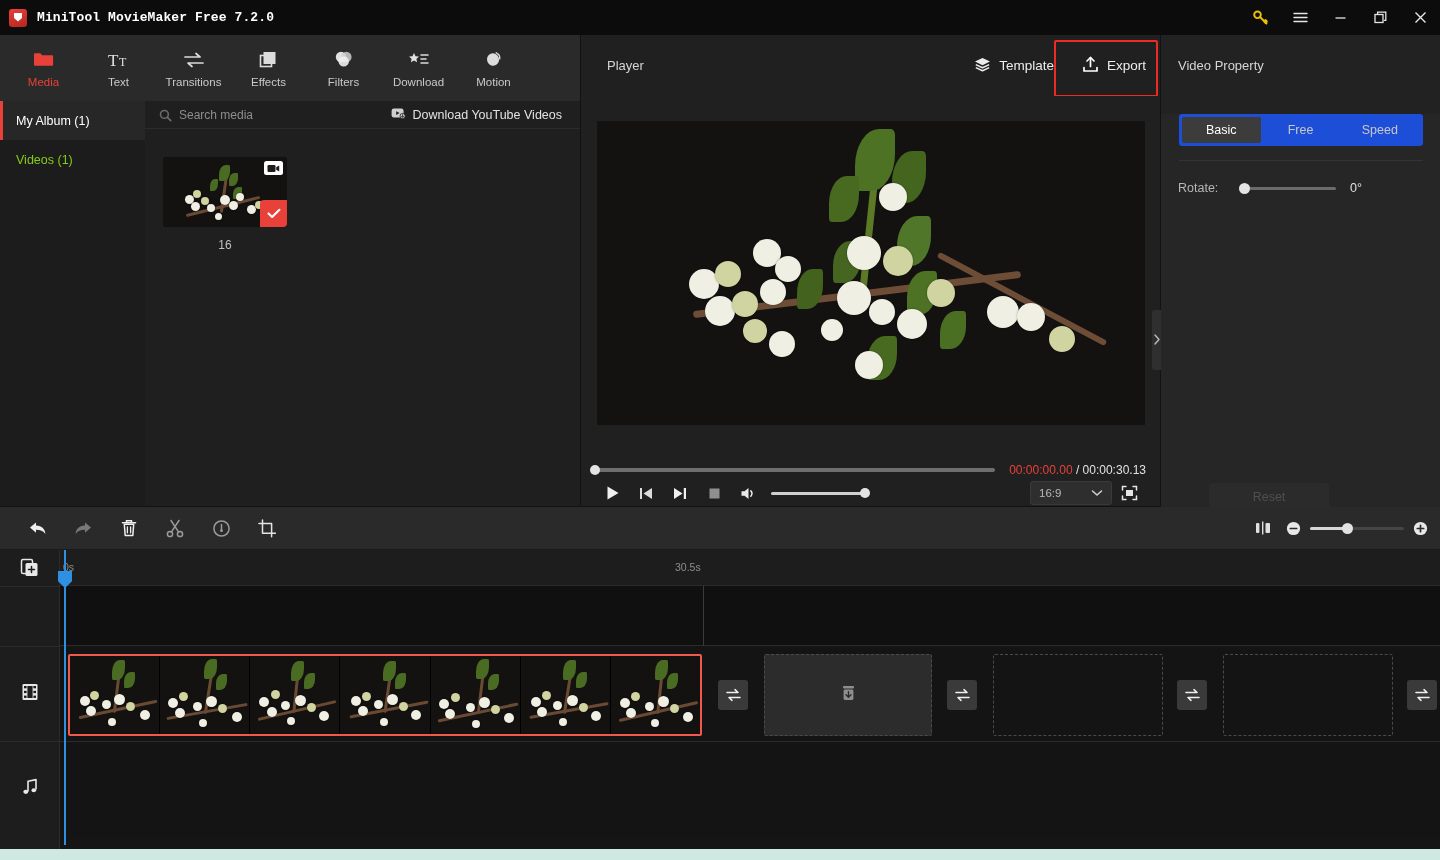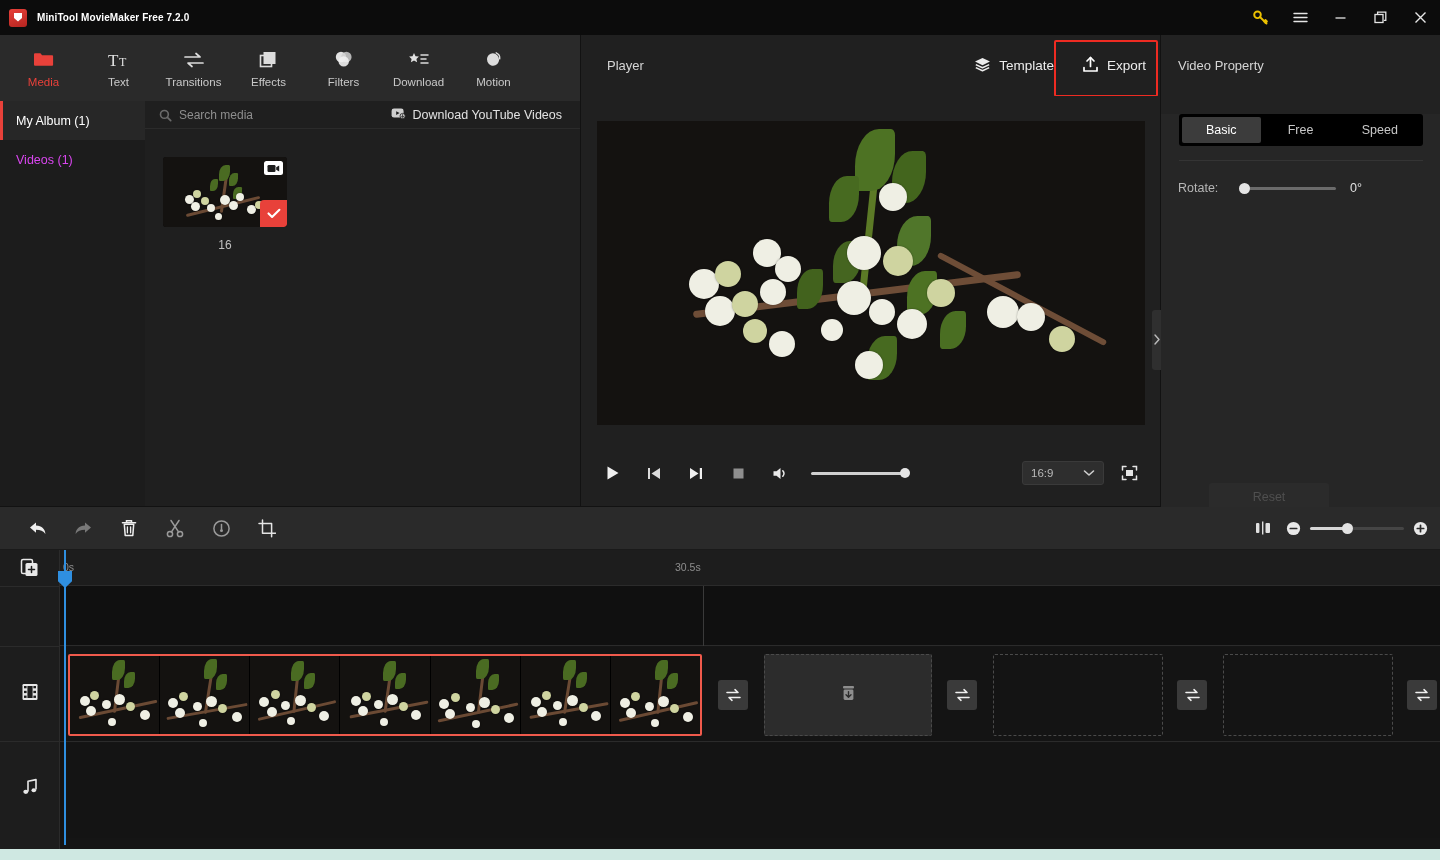--- a/index.html
+++ b/index.html
@@ -22,21 +22,21 @@
     width: 18px; height: 18px; margin-left: 9px; border-radius: 3px;
     background: linear-gradient(160deg,#e8413a,#b5241f);
     display: flex; align-items: center; justify-content: center;
     font-size: 11px; color: #fff; font-weight: bold; position: relative;
   }
   .logo:after {
     content:""; position:absolute; width:8px; height:9px; background:#fff;
     clip-path: polygon(0 0,100% 0,100% 60%,50% 100%,0 60%);
     top:4px; left:5px;
   }
-  .apptitle { margin-left: 10px; font-size: 10px; color: #fff; font-weight: bold; letter-spacing: .1px; }
+  .apptitle { margin-left: 10px; font-size: 13px; color: #fff; font-weight: bold; letter-spacing: .1px; font-family: Liberation Mono, monospace; }
   .tb-right { margin-left: auto; display: flex; align-items: center; height: 35px; }
   .tb-btn {
     width: 40px; height: 35px; display: flex; align-items: center; justify-content: center;
     cursor: default;
   }
   .tb-btn svg { display:block; }
 
   
   .topnav {
     position: absolute; left: 0; top: 35px; width: 580px; height: 66px;
@@ -51,21 +51,21 @@
   .nav-ico { height: 22px; display:flex; align-items:center; justify-content:center; }
 
   
   .media-wrap {
     position: absolute; left: 0; top: 101px; width: 580px; height: 405px;
     background: #1c1c1c; display: flex;
   }
   .album-list { width: 145px; height: 405px; background: #1c1c1c; padding-top: 0; }
   .album-item {
     height: 39px; display: flex; align-items: center; padding-left: 16px;
-    font-size: 12.5px; color: #d946ef; position: relative; cursor: default;
+    font-size: 12.5px; color: #84cc16; position: relative; cursor: default;
   }
   .album-item.active { background: #272727; color: #fff; }
   .album-item.active:before {
     content:""; position: absolute; left: 0; top: 0; width: 3px; height: 39px; background: #e8413a;
   }
   .media-main { flex: 1; height: 405px; background: #1f1f1f; position: relative; }
   .searchbar {
     height: 28px; display: flex; align-items: center; padding: 0 18px 0 14px;
     background: #1f1f1f; border-bottom: 1px solid #2b2b2b;
   }
@@ -117,39 +117,39 @@
   .video {
     width: 548px; height: 304px; background: #161311; position: relative; overflow: hidden;
   }
   .ctrls { position: absolute; left: 0; top: 425px; width: 579px; height: 46px; }
   .seek-row { display: flex; align-items: center; padding: 0 14px; height: 20px; }
   .seek-track { position: relative; flex: 1; height: 4px; background: #6e6e6e; border-radius: 2px; margin-right: 14px; }
   .seek-knob { position: absolute; left: -5px; top: -3px; width: 10px; height: 10px; background: #e4e4e4; border-radius: 50%; }
   .tc { font-size: 12px; white-space: nowrap; }
   .tc .cur { color: #e8413a; }
   .tc .tot { color: #e2e2e2; }
-  .btn-row { display: flex; align-items: center; height: 26px; padding: 0 14px; gap: 8px; }
+  .btn-row { display: flex; align-items: center; height: 26px; padding: 0 14px; gap: 0; }
   .cbtn { width: 34px; height: 26px; display: flex; align-items: center; justify-content: center; cursor: default; }
   .vol-track { width: 94px; height: 3px; background: #d0d0d0; border-radius: 2px; position: relative; margin-left: 6px; }
   .vol-knob { position: absolute; right: -5px; top: -3.5px; width: 10px; height: 10px; background: #e4e4e4; border-radius: 50%; }
   .ratio-sel {
     margin-left: auto; width: 82px; height: 24px; background: #2e2e2e; border: 1px solid #3a3a3a;
     border-radius: 3px; display: flex; align-items: center; padding: 0 8px; font-size: 11.5px; color: #b9b9b9;
     cursor: default;
   }
   .ratio-sel .cv { margin-left: auto; }
 
   
   .prop {
     position: absolute; left: 1161px; top: 35px; width: 279px; height: 471px; background: #222222;
   }
   .prop-head { height: 61px; display: flex; align-items: center; padding-left: 17px; font-size: 13px; color: #d5d5d5; }
   .prop-body { position: relative; height: 410px; background: #262626; }
   .tabs {
-    margin: 18px auto 0; width: 244px; height: 32px; background: #000000; border-radius: 3px;
+    margin: 18px auto 0; width: 244px; height: 32px; background: #1d4ed8; border-radius: 3px;
     display: flex; align-items: center; padding: 3px;
   }
   .tab {
     flex: 1; height: 26px; display: flex; align-items: center; justify-content: center;
     font-size: 12.5px; color: #c8c8c8; border-radius: 2px; cursor: default;
   }
   .tab.active { background: #3c3c3c; color: #fff; }
   .divider { width: 244px; height: 1px; background: #343434; margin: 14px auto 0; }
   .prow { display: flex; align-items: center; padding-left: 17px; margin-top: 20px; }
   .plabel { width: 66px; font-size: 12.5px; color: #b6b6b6; }
@@ -462,20 +462,30 @@
           <div class="bud" style="left:390px;top:175px;width:32px;height:32px;"></div>
           <div class="bud" style="left:420px;top:182px;width:28px;height:28px;"></div>
           <div class="bud g" style="left:452px;top:205px;width:26px;height:26px;"></div>
           <div class="bud" style="left:258px;top:230px;width:28px;height:28px;"></div>
           <div class="bud" style="left:224px;top:198px;width:22px;height:22px;"></div>
         </div>
       </div>
     </div>
 
     <div class="ctrls">
+      <div class="seek-row">
+        <div class="seek-track">
+          <div class="seek-knob"></div>
+        </div>
+        <div class="tc">
+          <span class="cur">00:00:00.00</span>
+          <span class="tot">/</span>
+          <span class="tot">00:00:30.13</span>
+        </div>
+      </div>
       <div class="btn-row">
         <div class="cbtn">
           <svg width="15" height="16" viewBox="0 0 15 16">
               <path d="M2.5 1.5l11 6.5-11 6.5z" fill="#f0f0f0"></path>
             </svg>
         </div>
         <div class="cbtn">
           <svg width="16" height="15" viewBox="0 0 16 15">
               <rect x="2" y="2" width="2" height="11" fill="#dcdcdc"></rect>
               <path d="M14 2L5.5 7.5 14 13z" fill="#dcdcdc"></path>

